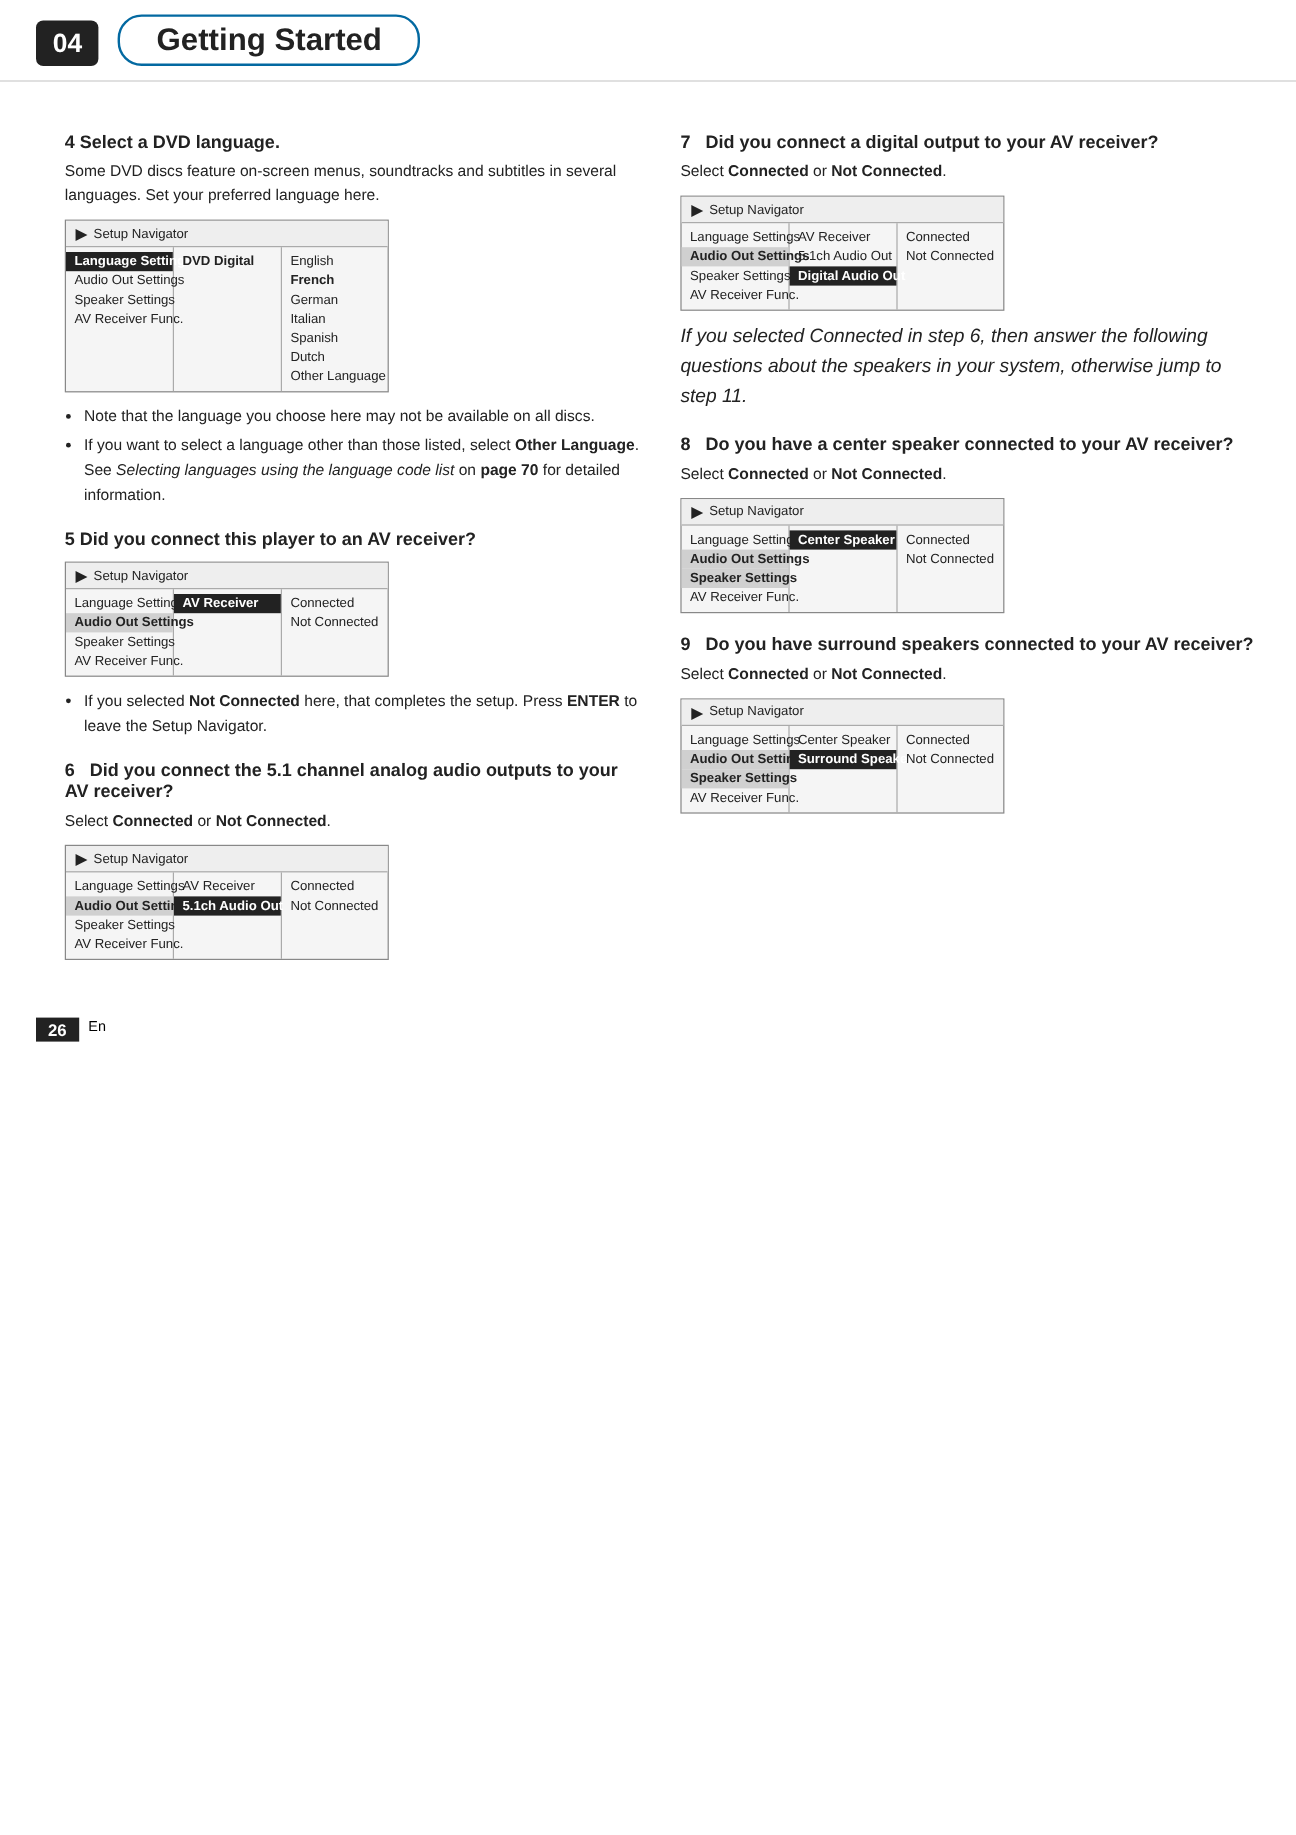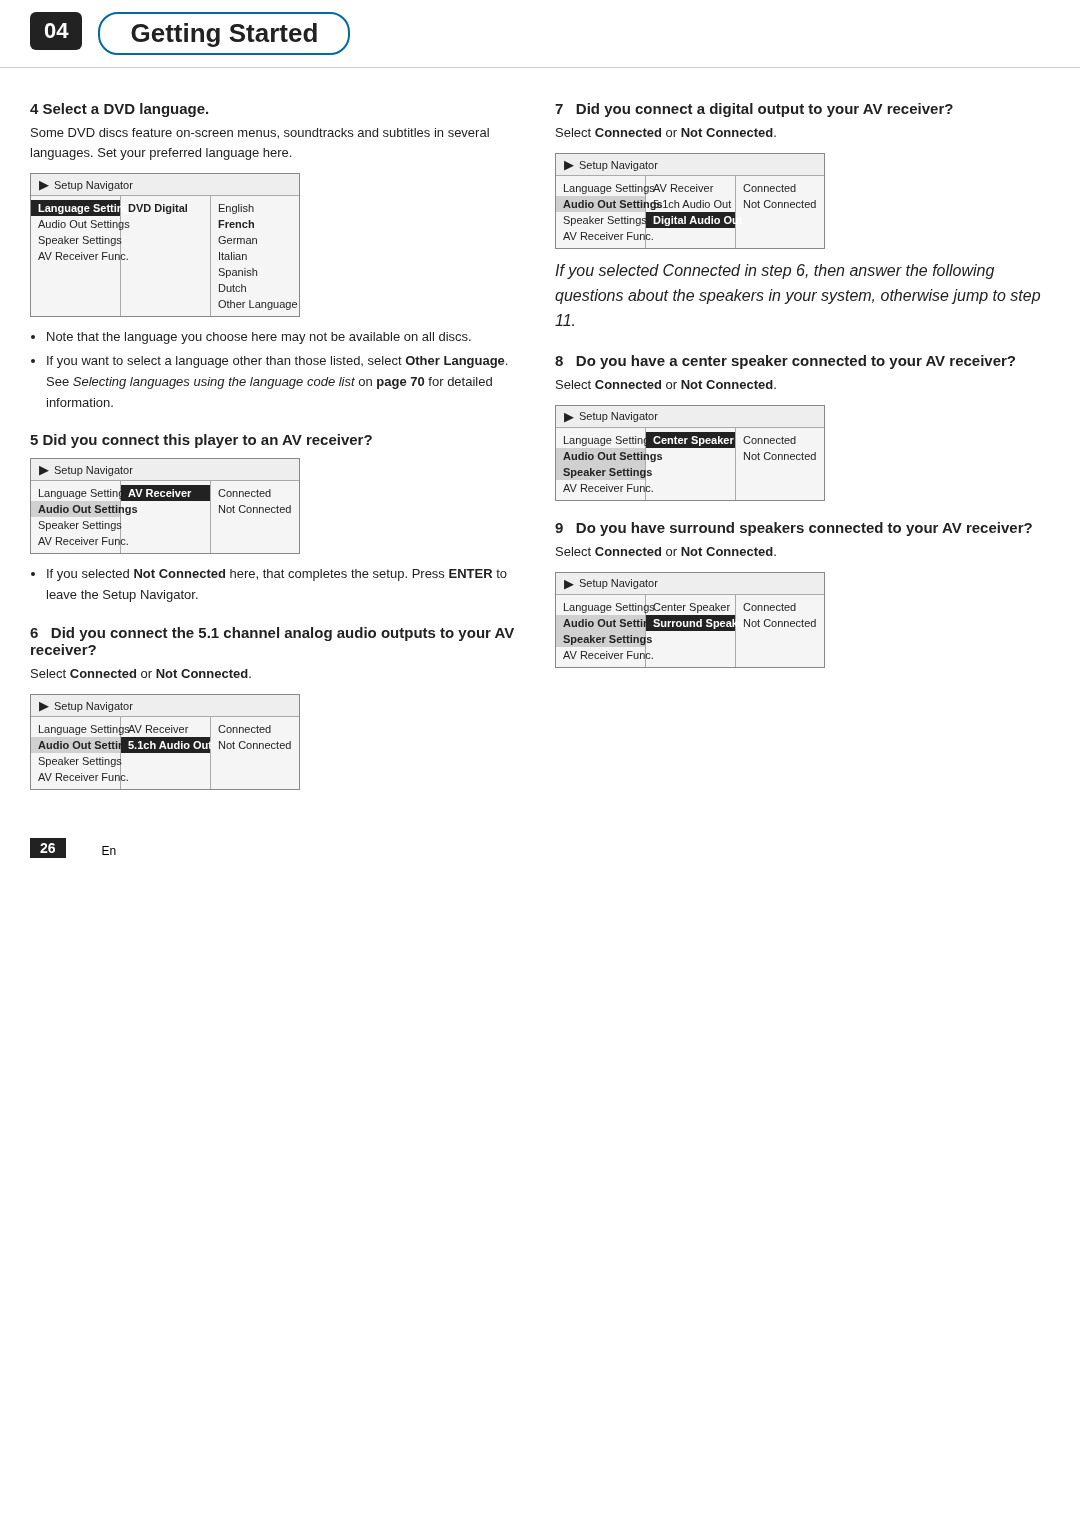--- a/index.html
+++ b/index.html
@@ -8,24 +8,24 @@
       min-height: 1529px;
       background: #fff;
       font-family: Arial, Helvetica, sans-serif;
       font-size: 14px;
       color: #222;
     }
 
     
     .page-header {
       display: flex;
-      align-items: flex-start;
+      align-items: flex-end;
       padding: 12px 30px;
       border-bottom: 1px solid #ccc;
-      margin-bottom: 4px;
+      margin-bottom: 14px;
     }
     .chapter-badge {
       background: #222;
       color: #fff;
       font-size: 22px;
       font-weight: bold;
       padding: 6px 14px;
       border-radius: 6px;
       margin-right: 16px;
     }
@@ -36,20 +36,21 @@
       border: 2px solid #0369a1;
       border-radius: 20px;
       padding: 4px 30px;
     }
 
     
     .content-columns {
       display: flex;
       padding: 10px 30px 20px 30px;
       gap: 30px;
+      margin-left: 24px;
     }
     .col-left, .col-right {
       flex: 1;
     }
 
     
     .section-heading {
       font-size: 15px;
       font-weight: bold;
       margin-bottom: 6px;
@@ -132,24 +133,23 @@
     .italic-note {
       font-style: italic;
       font-size: 16px;
       line-height: 1.55;
       margin: 8px 0;
     }
 
     
     .page-footer {
       display: flex;
-      align-items: flex-end;
+      align-items: flex-start;
       padding: 8px 30px;
       margin-top: 10px;
-      gap: 28px;
     }
     .page-num-badge {
       background: #222;
       color: #fff;
       font-weight: bold;
       font-size: 14px;
       padding: 2px 10px;
       margin-right: 8px;
     }
     .page-lang {

